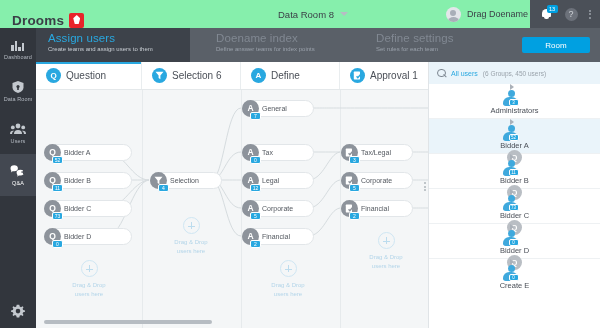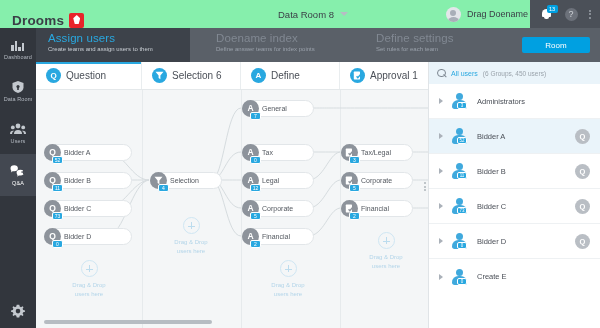--- a/index.html
+++ b/index.html
@@ -207,21 +207,21 @@
     border: 1px solid #7c8690; border-radius: 50%;
   }
   .search-ico::after {
     content: ""; position: absolute; left: 6px; top: 6.5px; width: 3.5px;
     height: 1px; background: #7c8690; transform: rotate(45deg);
   }
   .search-main { font-size: 7px; color: #29a8e0; }
   .search-sub { font-size: 6.5px; color: #9aa3ab; }
   .user-row {
     height: 35px; display: flex; align-items: center; padding: 0 10px 0 10px;
-    border-bottom: 1px solid #eef1f3; cursor: pointer; position: relative;
+    border-bottom: 1px solid #eef1f3; cursor: pointer; position: relative; flex-direction: column;
   }
   .user-row.sel { background: #eaf4fa; }
   .row-caret {
     width: 0; height: 0; margin-right: 6px; flex: none;
     border-top: 3px solid transparent; border-bottom: 3px solid transparent;
     border-left: 4px solid #aab1b9;
   }
   .grp-ico { position: relative; width: 20px; height: 16px; flex: none; margin-right: 8px; }
   .grp-ico .p1, .grp-ico .p2 { position: absolute; background: #3fa9dd; }
   .grp-ico .p1 { left: 7px;  top: 0px; width: 7px;  height: 7px;  border-radius: 50%; }

